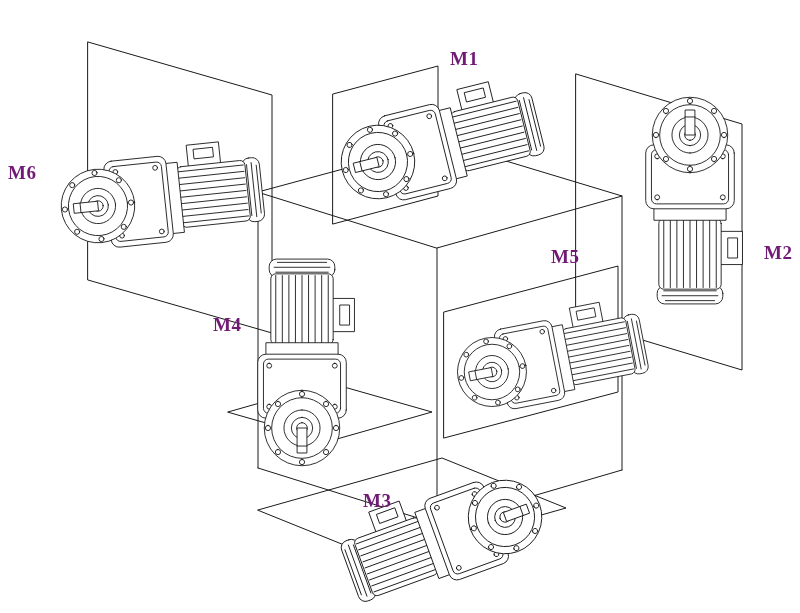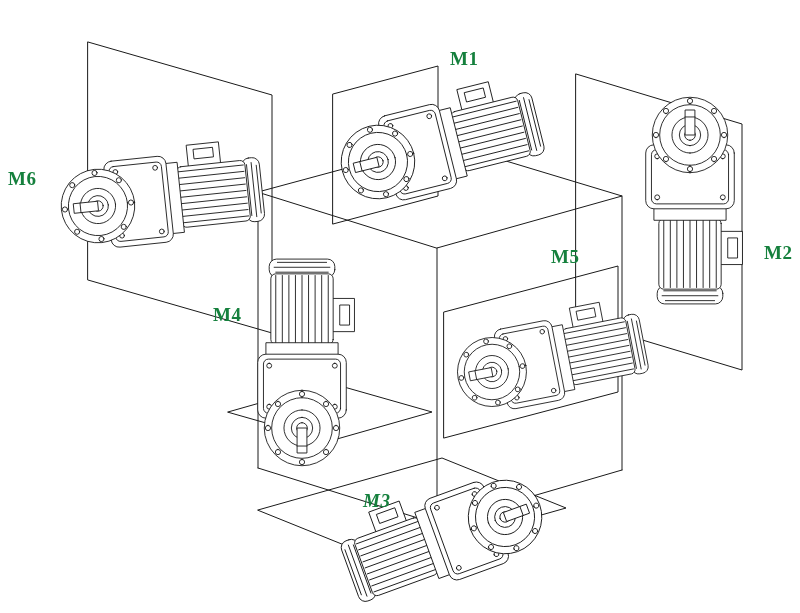--- a/index.html
+++ b/index.html
@@ -9,30 +9,30 @@
     font-family:"Liberation Serif", serif;
     position:relative;
     overflow:hidden;
   }
   #stage{position:absolute;left:0;top:0;width:800px;height:613px;}
   svg{position:absolute;left:0;top:0;}
   .pos-label{
     position:absolute;
     font-weight:bold;
     font-size:19px;
-    color:#15803d;
+    color:#701a75;
     letter-spacing:0.5px;
     user-select:none;
   }
-  #label-m6{left:8px;   top:168px;}
+  #label-m6{left:8px;   top:162px;}
   #label-m1{left:450px; top:48px;}
   #label-m2{left:764px; top:242px;}
-  #label-m4{left:213px; top:304px;}
+  #label-m4{left:213px; top:314px;}
   #label-m5{left:551px; top:246px;}
-  #label-m3{left:363px; top:490px;font-style:italic;}
+  #label-m3{left:363px; top:490px;}
 </style>
 </head>
 <body>
 
 <div id="stage">
 
   <svg width="800" height="613" viewBox="0 0 800 613" stroke="#1a1a1a" fill="none" stroke-width="1.1" stroke-linecap="round" stroke-linejoin="round">
 
     <defs>
 

